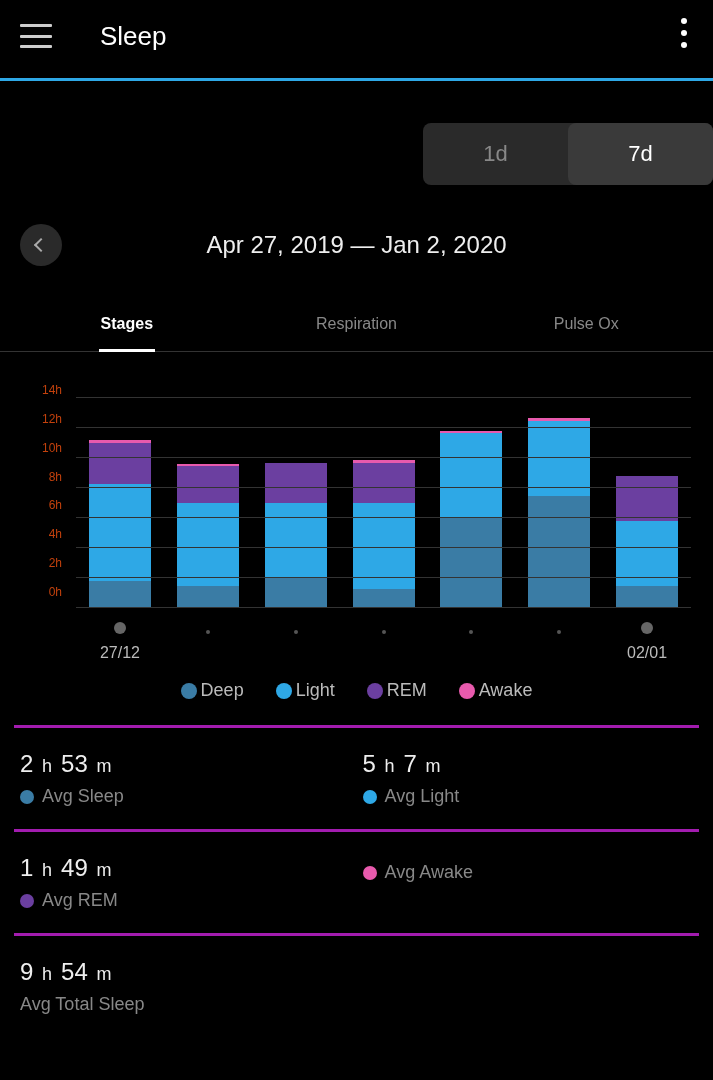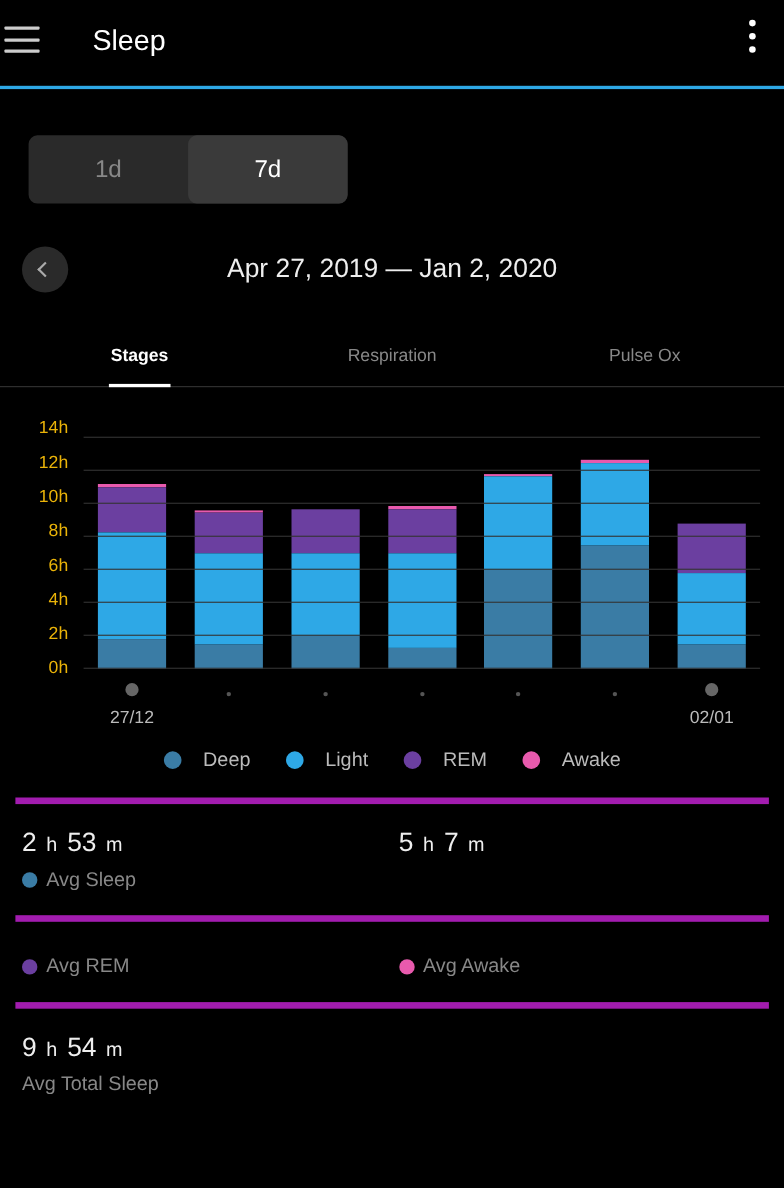--- a/index.html
+++ b/index.html
@@ -5,30 +5,30 @@
   * { box-sizing: border-box; margin: 0; padding: 0; }
   body {
     width: 713px; height: 1080px;
     background: #000; color: #fff;
     font-family: -apple-system, "Helvetica Neue", Arial, sans-serif;
     overflow: hidden;
   }
   
   .hdr {
     height: 72px; display: flex; align-items: center;
-    padding: 0 4px; position: relative;
+    padding: 0 20px; position: relative;
   }
   .menu-icn { width: 32px; height: 24px; display: flex; flex-direction: column; justify-content: space-between; }
   .menu-icn span { display: block; height: 3px; background: #ccc; border-radius: 1px; }
   .title { font-size: 26px; font-weight: 400; margin-left: 48px; color: #fff; }
   .more-icn { position: absolute; right: 26px; top: 18px; display: flex; flex-direction: column; gap: 6px; }
   .more-icn span { width: 6px; height: 6px; border-radius: 50%; background: #fff; display: block; }
   .accent-line { height: 3px; background: #2ea8e6; margin-top: 6px; }
   
-  .range-wrap { display: flex; justify-content: flex-start; margin-top: 42px; margin-left: 26px; }
+  .range-wrap { display: flex; justify-content: flex-end; margin-top: 42px; margin-left: 26px; }
   .range {
     width: 290px; height: 62px; background: #2a2a2a;
     border-radius: 8px; display: flex; align-items: center;
   }
   .range > div {
     flex: 1; text-align: center; font-size: 22px; color: #888;
     height: 100%; display: flex; align-items: center; justify-content: center;
     border-radius: 8px;
   }
   .range > div.active { color: #fff; background: #3a3a3a; }
@@ -46,47 +46,47 @@
     padding: 0 12px;
   }
   .tab { flex: 1; text-align: center; padding-bottom: 18px; font-size: 16px; color: #888; position: relative; }
   .tab.active { color: #fff; font-weight: 600; }
   .tab.active::after {
     content: ""; position: absolute; bottom: -1px; left: 50%; transform: translateX(-50%);
     width: 56px; height: 3px; background: #fff;
   }
   
   .chart-area { margin: 46px 22px 0 22px; position: relative; height: 210px; }
-  .ylabels { position: absolute; left: 0; top: -8px; bottom: 0; width: 46px;
+  .ylabels { position: absolute; left: 0; top: -8px; bottom: 16px; width: 46px;
     display: flex; flex-direction: column; justify-content: space-between;
-    font-size: 16px; color: #eab308; }
+    font-size: 12px; color: #c2410c; }
   .ylabels div { height: 0; line-height: 0; text-align: right; padding-right: 6px; }
   .plot { position: absolute; left: 54px; right: 0; top: 0; bottom: 0; }
   .gridline { position: absolute; left: 0; right: 0; height: 1px; background: #333; }
   .bars { position: absolute; left: 0; right: 0; top: 0; bottom: 0; display: flex; align-items: flex-end; }
   .bar-slot { flex: 1; display: flex; justify-content: center; align-items: flex-end; height: 100%; }
   .bar { width: 62px; display: flex; flex-direction: column-reverse; }
   .seg { width: 100%; }
   .seg.deep  { background: #3a7ca5; }
   .seg.light { background: #2ea8e6; }
   .seg.rem   { background: #6b3fa0; }
   .seg.awake { background: #e85aad; }
   
   .xrow { margin: 12px 22px 0 76px; display: flex; }
   .xcell { flex: 1; text-align: center; }
   .xcell .dot { width: 12px; height: 12px; border-radius: 50%; background: #666; display: inline-block; }
   .xcell .dot.small { width: 4px; height: 4px; background: #555; }
   .xcell .lbl { font-size: 16px; color: #bbb; margin-top: 6px; height: 18px; }
   
   .legend { display: flex; justify-content: center; gap: 32px; margin-top: 18px; font-size: 18px; color: #bbb; }
-  .legend .item { display: flex; align-items: center; gap: 20px; text-align: right; }
+  .legend .item { display: flex; align-items: center; gap: 4px; text-align: right; }
   .legend .sw { width: 16px; height: 16px; border-radius: 50%; }
   
   .stats { margin: 24px 14px 0 14px; }
-  .stat-row { display: flex; border-top: 6px solid #a21caf; }
+  .stat-row { display: flex; border-top: 3px solid #a21caf; }
   .stat { flex: 1; padding: 22px 6px 22px 6px; }
   .stat .val { font-size: 24px; color: #eee; }
   .stat .val .u { font-size: 18px; margin: 0 4px 0 2px; }
   .stat .lbl-row { display: flex; align-items: center; gap: 8px; margin-top: 8px; color: #888; font-size: 18px; }
   .stat .lbl-row .sw { width: 14px; height: 14px; border-radius: 50%; flex-shrink: 0; }
   .chev { width: 10px; height: 10px; border-left: 2px solid #aaa; border-bottom: 2px solid #aaa; transform: rotate(45deg); }
 </style>
 </head>
 <body>
 
@@ -238,24 +238,29 @@
     <div class="stat-row">
       <div class="stat">
         <div class="val"><span>2 </span><span class="u">h </span><span>53 </span><span class="u">m </span></div>
         <div class="lbl-row">
           <span class="sw" style="background: rgb(58, 124, 165);"></span>
           <span>Avg Sleep</span>
         </div>
       </div>
       <div class="stat">
         <div class="val"><span>5 </span><span class="u">h </span><span>7 </span><span class="u">m </span></div>
+        <div class="lbl-row">
+          <span class="sw" style="background: rgb(46, 168, 230);"></span>
+          <span>Avg Light</span>
+        </div>
       </div>
     </div>
     <div class="stat-row">
       <div class="stat">
+        <div class="val"><span>1 </span><span class="u">h </span><span>49 </span><span class="u">m </span></div>
         <div class="lbl-row">
           <span class="sw" style="background: rgb(107, 63, 160);"></span>
           <span>Avg REM</span>
         </div>
       </div>
       <div class="stat">
         <div class="lbl-row">
           <span class="sw" style="background: rgb(232, 90, 173);"></span>
           <span>Avg Awake</span>
         </div>

